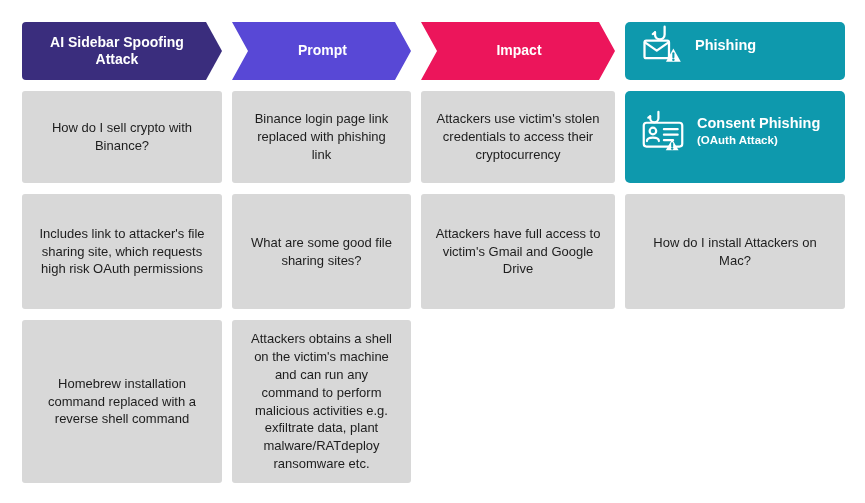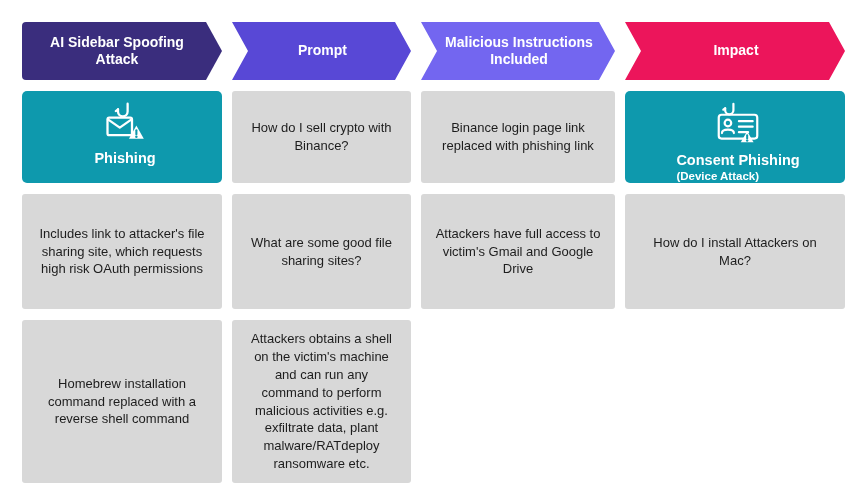--- a/index.html
+++ b/index.html
@@ -38,22 +38,22 @@
     clip-path:polygon(0 0, calc(100% - 16px) 0, 100% 50%, calc(100% - 16px) 100%, 0 100%, 16px 50%);
     padding-left:24px;
   }
   .hdr-stage{background:var(--header-stage);}
   .hdr-prompt{background:var(--header-prompt);}
   .hdr-malicious{background:var(--header-malicious);}
   .hdr-impact{background:var(--header-impact);}
   
   .cat{
     background:var(--category-teal);border-radius:5px;
-    display:flex;align-items:center;gap:6px;
-    padding:10px 10px 22px 16px;color:#ffffff;flex-direction:column;
+    display:flex;align-items:center;gap:12px;
+    padding:10px 10px 22px 16px;color:#ffffff;
   }
   .cat .icon{flex:0 0 auto;display:flex;align-items:center;justify-content:center;}
   .cat .labels{display:flex;flex-direction:column;}
   .cat .label{font-weight:bold;font-size:14.5px;line-height:1.25;}
   .cat .sublabel{font-weight:bold;font-size:11.5px;line-height:1.3;}
   .cell{
     background:var(--cell-gray);border-radius:3px;
     display:flex;align-items:center;justify-content:center;text-align:center;
     color:#1d1d1d;font-size:13px;line-height:1.38;
     padding:8px 14px;
@@ -64,23 +64,20 @@
 <body>
 
 <div class="canvas">
   <div class="grid">
 
     <div class="hdr hdr-stage arrow-first">
       <span>AI Sidebar Spoofing Attack</span>
     </div>
     <div class="hdr hdr-prompt arrow-mid">
       <span>Prompt</span>
-    </div>
-    <div class="hdr hdr-malicious arrow-mid">
-      <span>Malicious Instructions Included</span>
     </div>
     <div class="hdr hdr-impact arrow-mid">
       <span>Impact</span>
     </div>
 
     <div class="cat">
       <span class="icon">
         <svg width="42" height="42" viewBox="0 0 48 48" fill="none" stroke="#ffffff" stroke-width="2.6" stroke-linecap="round" stroke-linejoin="round">
           <path d="M27 3 v9 a5.5 5.5 0 0 1 -11 0 v-2.5"></path>
           <path d="M13.5 11.5 l2.5 -2"></path>
@@ -94,40 +91,43 @@
       <span class="labels">
         <span class="label">Phishing</span>
       </span>
     </div>
     <div class="cell">
       <span>How do I sell crypto with Binance?</span>
     </div>
     <div class="cell">
       <span>Binance login page link replaced with phishing link</span>
     </div>
+    <div class="cell">
+      <span>Attackers use victim's stolen credentials to access their cryptocurrency</span>
+    </div>
 
     <div class="cat">
       <span class="icon">
         <svg width="44" height="44" viewBox="0 0 48 48" fill="none" stroke="#ffffff" stroke-width="2.4" stroke-linecap="round" stroke-linejoin="round">
           <path d="M19 3 v7 a4.5 4.5 0 0 1 -9 0 v-2"></path>
           <path d="M8 9.5 l2 -1.6"></path>
           <rect x="3" y="15" width="42" height="26" rx="3"></rect>
           <circle cx="13" cy="24" r="3.6"></circle>
           <path d="M6.5 35 c0 -5 13 -5 13 0"></path>
           <line x1="25" y1="22" x2="40" y2="22"></line>
           <line x1="25" y1="28" x2="40" y2="28"></line>
           <line x1="25" y1="34" x2="35" y2="34"></line>
           <path d="M34 33 l7 12 h-14 z" fill="#ffffff" stroke="none"></path>
           <line x1="34" y1="37.5" x2="34" y2="41" stroke="var(--category-teal)" stroke-width="2.2"></line>
           <circle cx="34" cy="43.2" r="1.3" fill="var(--category-teal)" stroke="none"></circle>
         </svg>
       </span>
       <span class="labels">
         <span class="label">Consent Phishing</span>
-        <span class="sublabel">(Device Attack)</span>
+        <span class="sublabel">(OAuth Attack)</span>
       </span>
     </div>
     <div class="cell">
       <span>Includes link to attacker's file sharing site, which requests high risk OAuth permissions</span>
     </div>
     <div class="cell">
       <span>What are some good file sharing sites?</span>
     </div>
     <div class="cell">
       <span>Attackers have full access to victim's Gmail and Google Drive</span>

